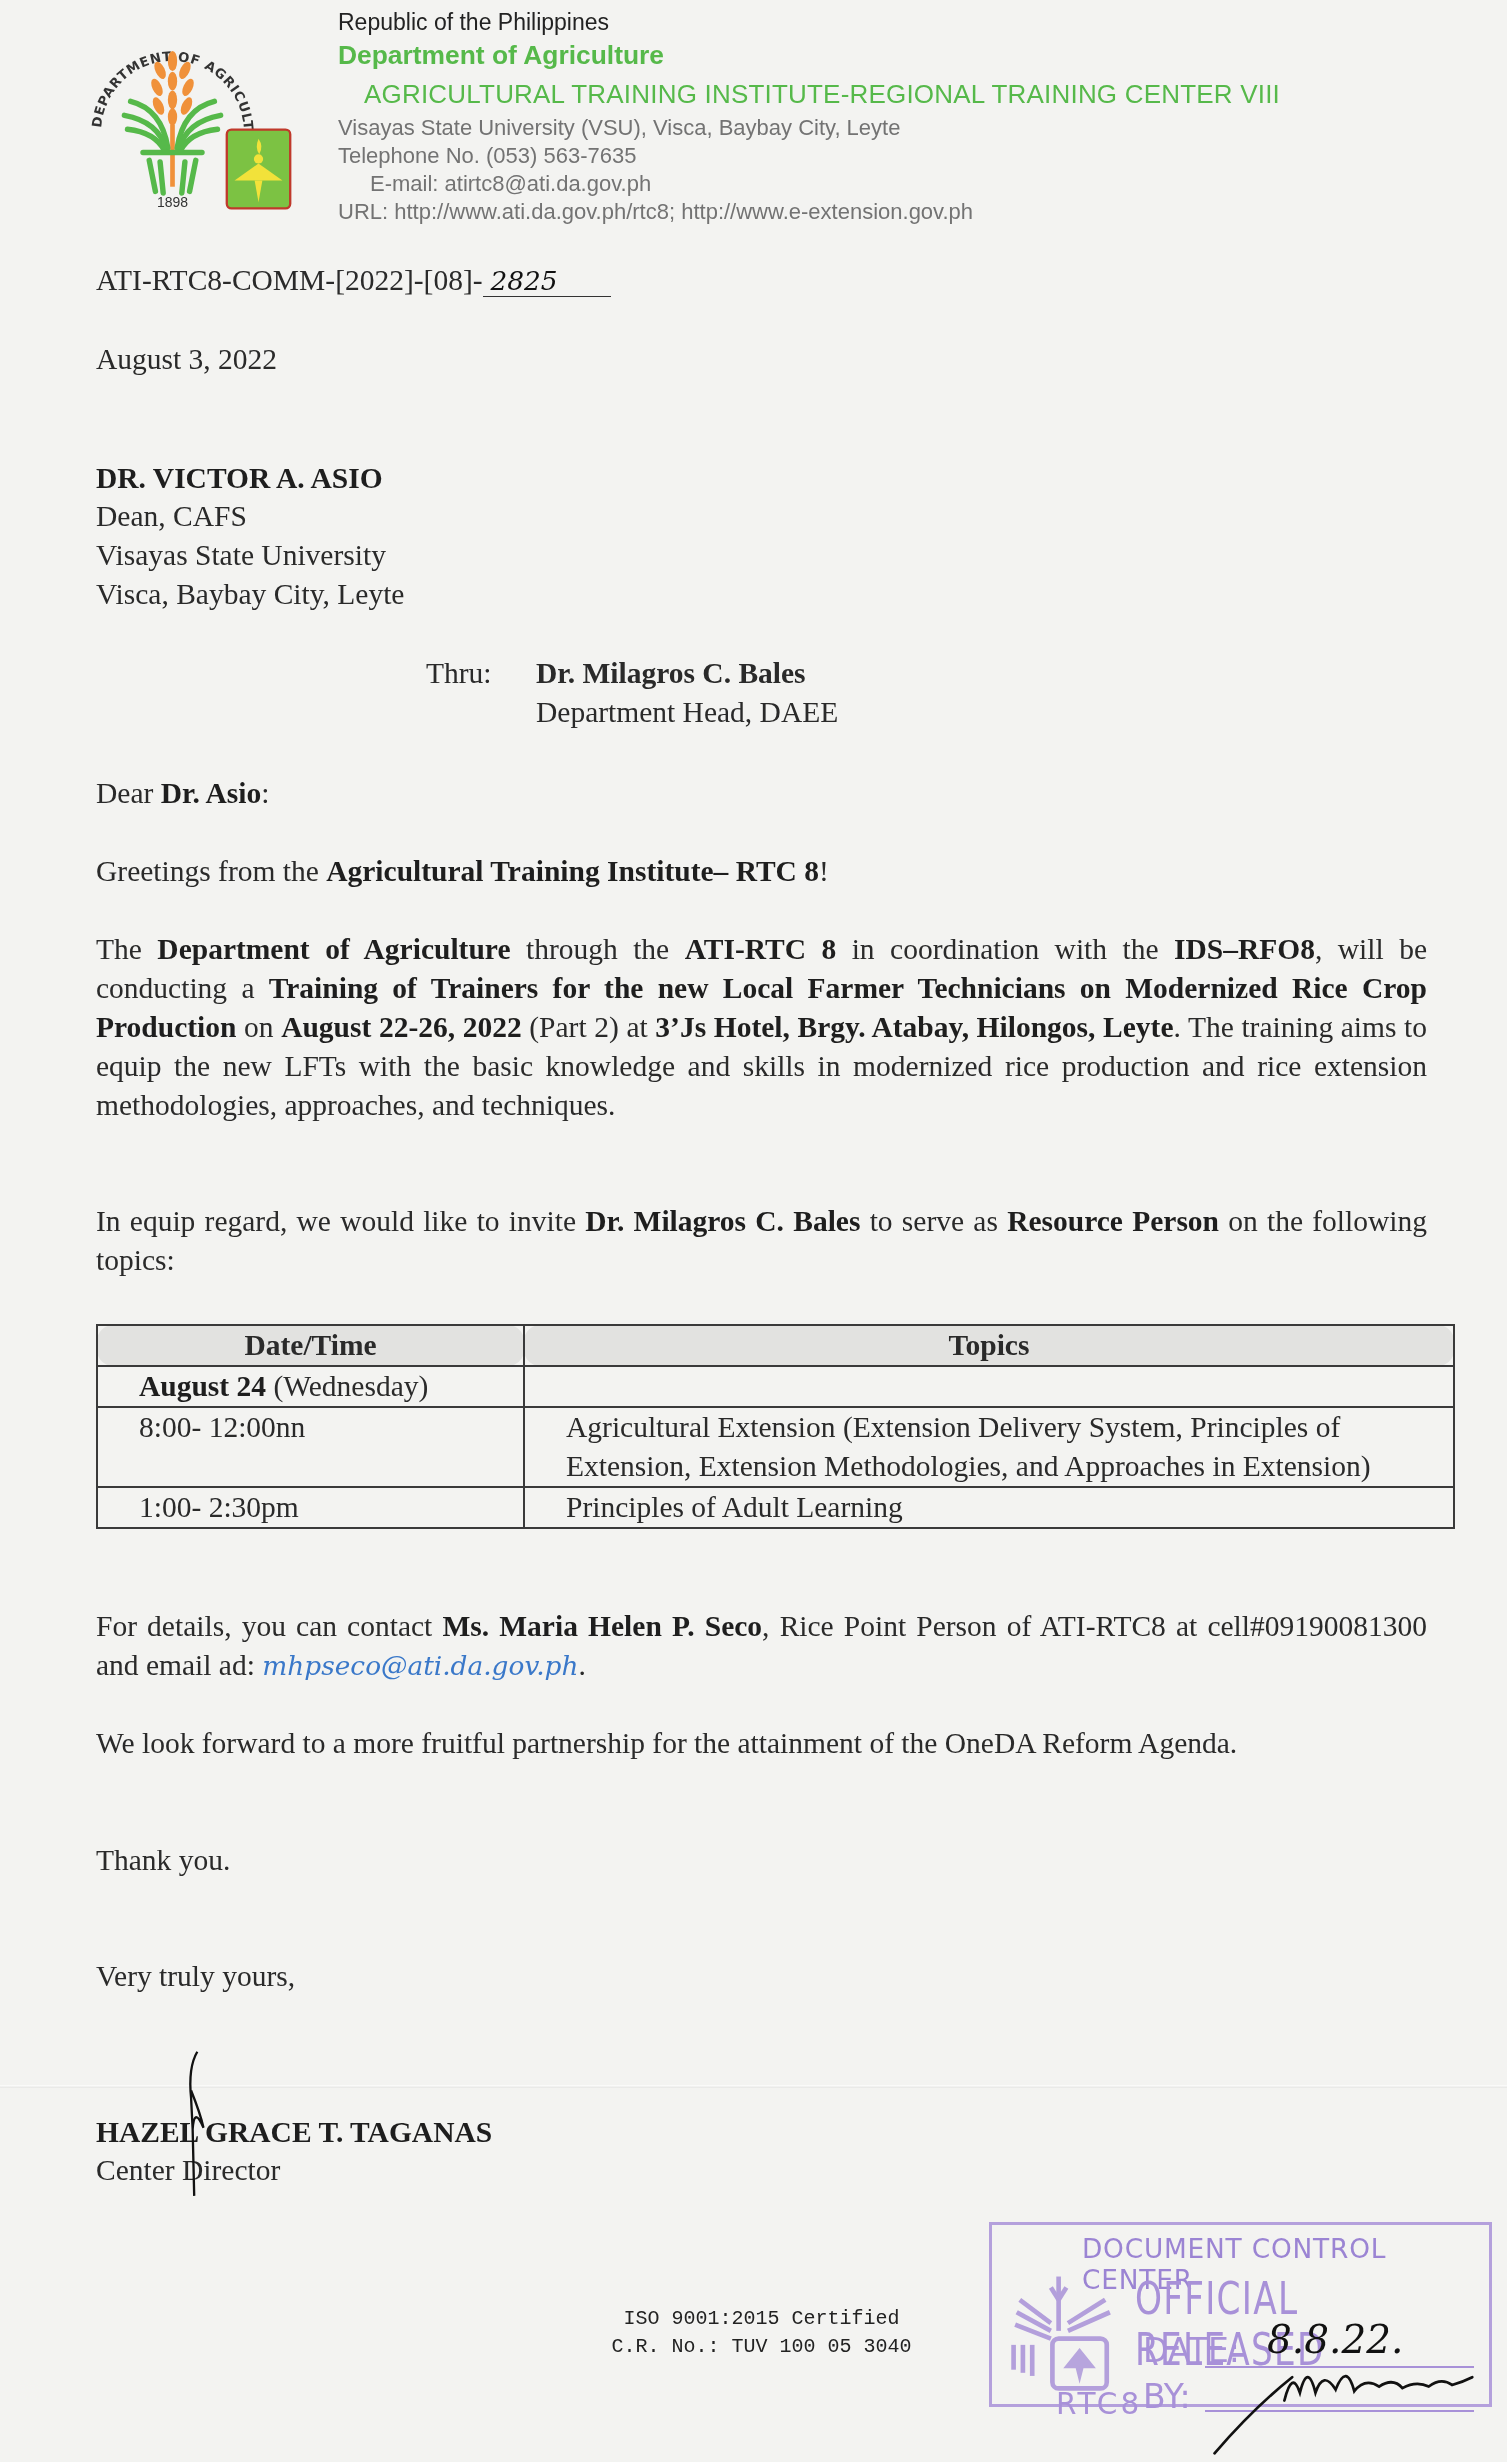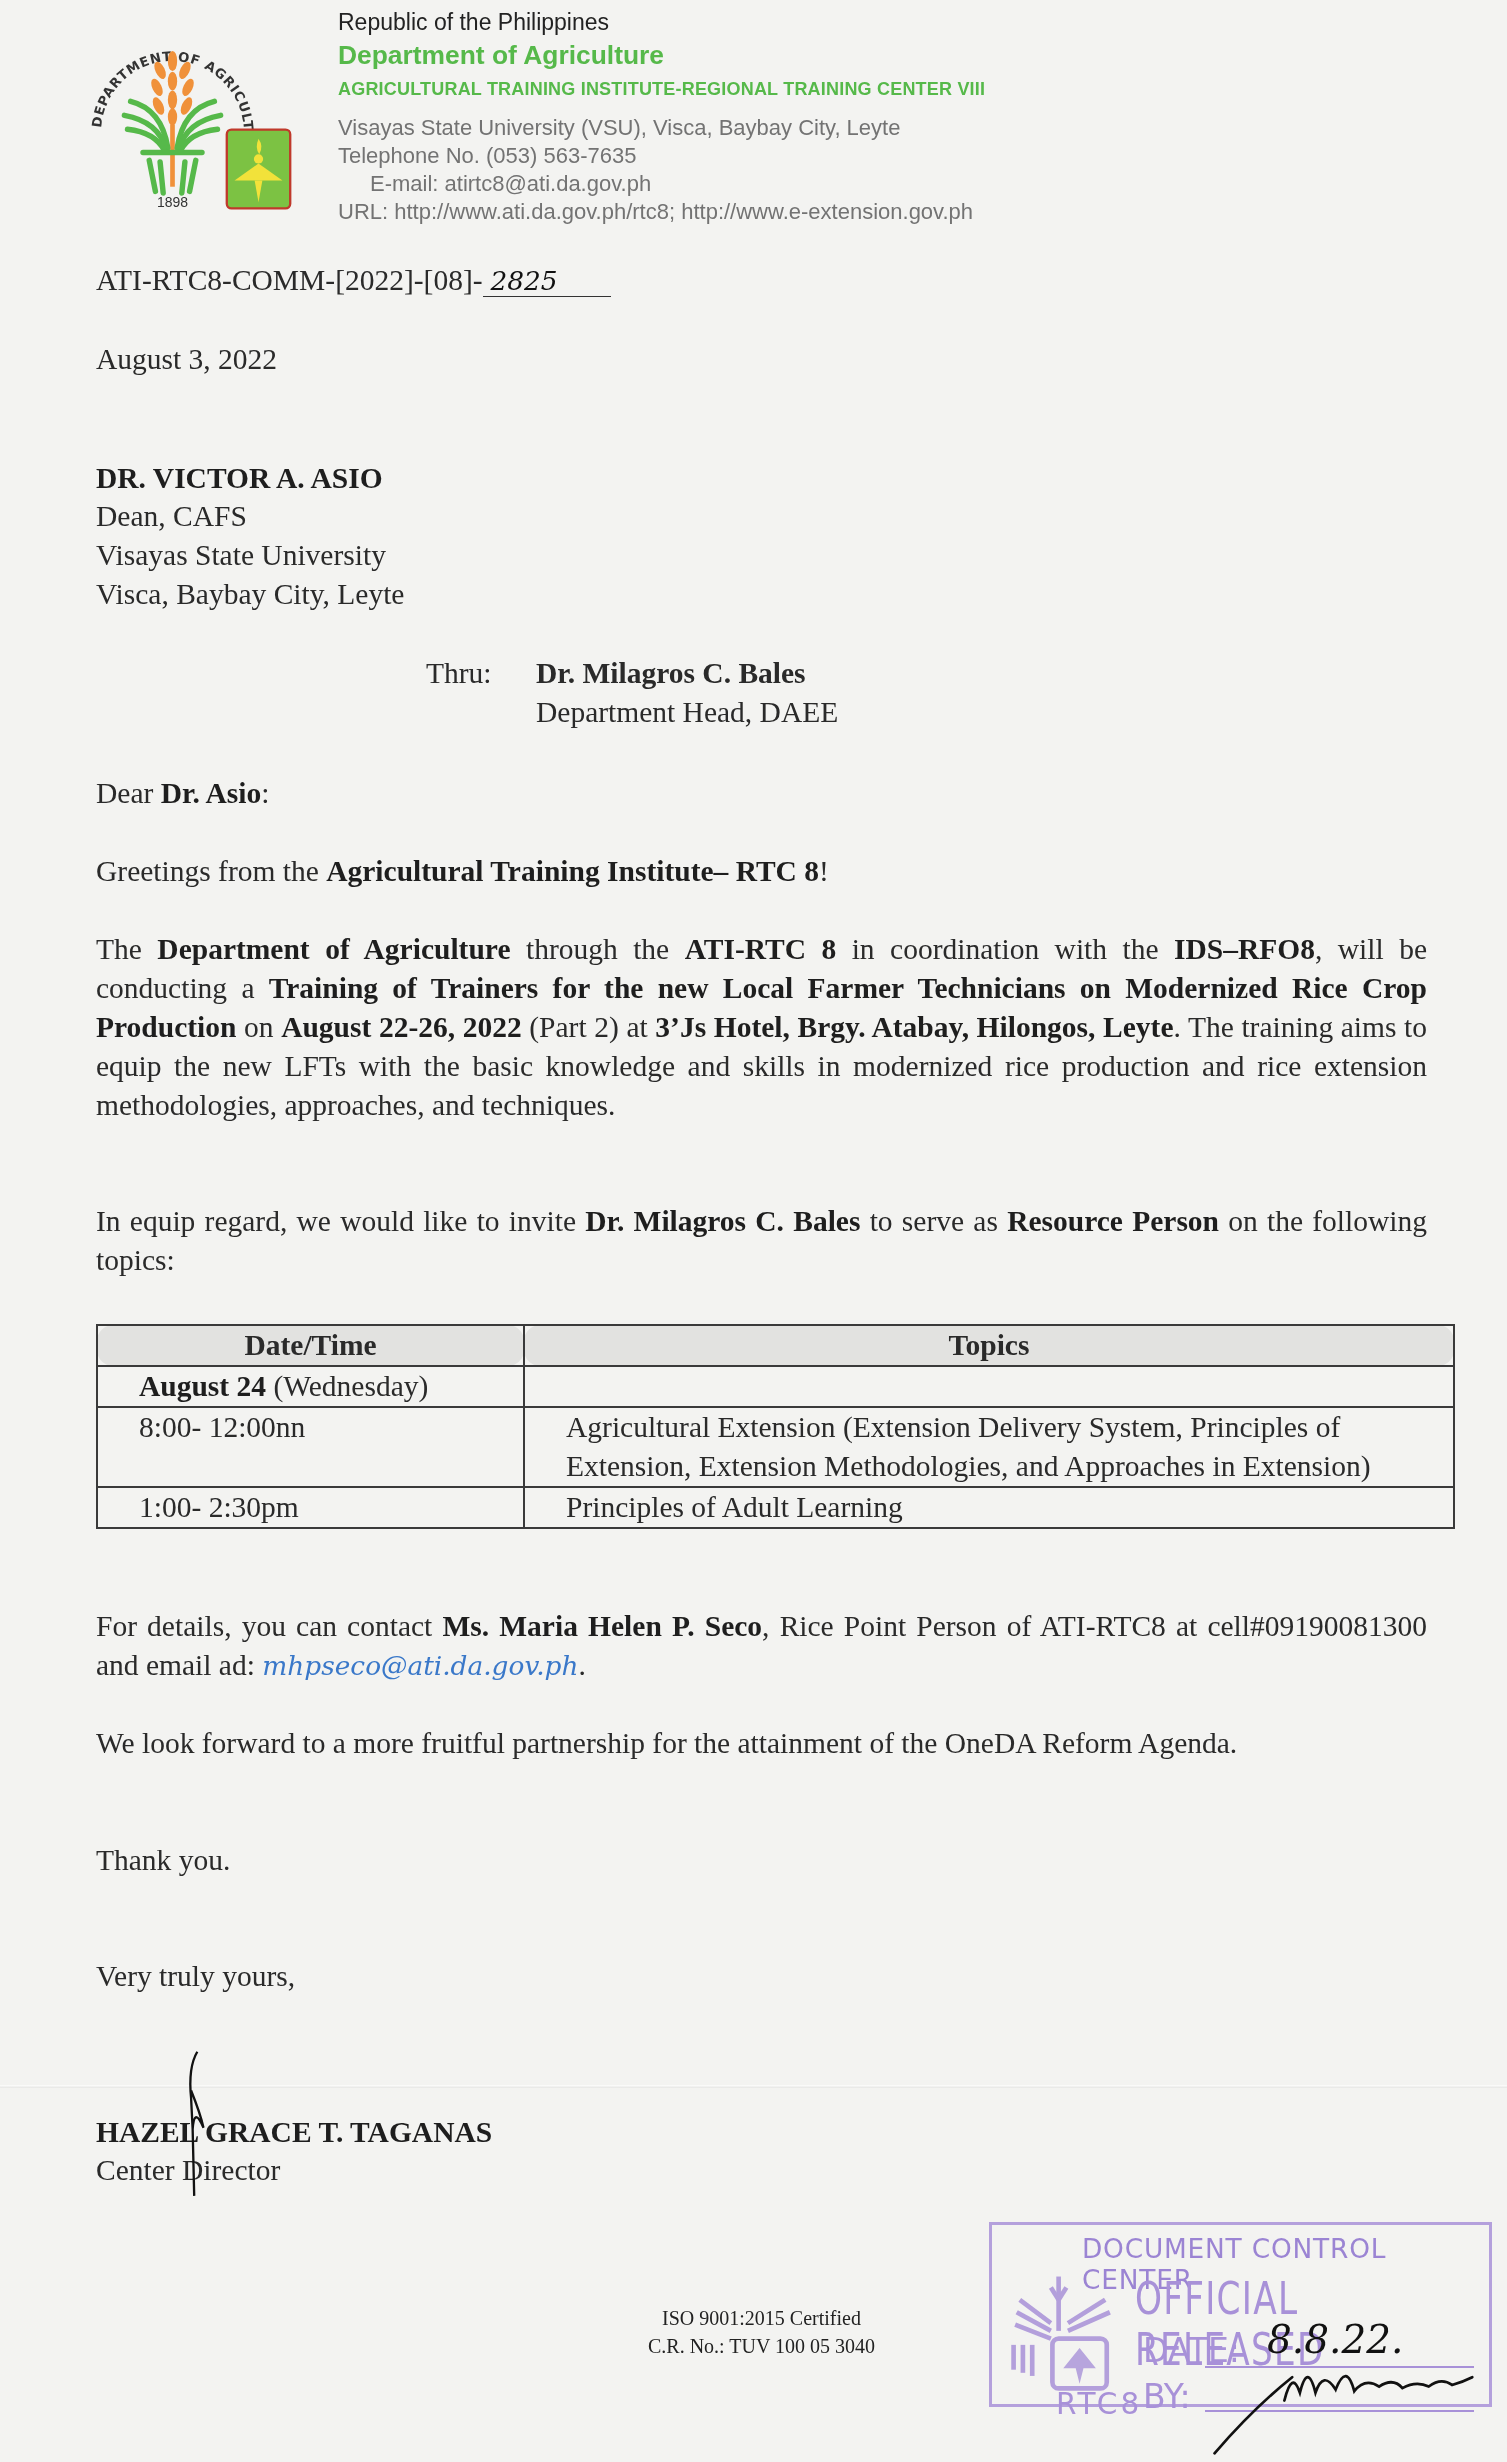--- a/index.html
+++ b/index.html
@@ -11,21 +11,21 @@
     position: relative;
   }
   .page { position: absolute; left: 0; top: 0; width: 1508px; height: 2462px; }
 
   
   .logo-da { position: absolute; left: 84px; top: 15.5px; width: 177px; height: 194px; }
   .logo-ati { position: absolute; left: 225px; top: 128px; width: 67px; height: 82px; }
   .lh { position: absolute; left: 338px; font-family: "Liberation Sans", "DejaVu Sans", sans-serif; }
   .lh-rep { top: 9.3px; font-size: 23px; color: #222; }
   .lh-da  { top: 40px; font-size: 26.4px; font-weight: bold; color: #56b94a; }
-  .lh-ati { top: 79px; font-size: 18px; font-weight: bold; color: #56b94a; letter-spacing: 0.2px; }
+  .lh-ati { top: 79px; font-size: 26px; font-weight: normal; color: #56b94a; letter-spacing: 0.2px; margin-left: 26px; }
   .lh-line { font-size: 22px; color: #737373; }
   .lh-addr { top: 115px; }
   .lh-tel  { top: 143px; }
   .lh-mail { top: 171px; margin-left: 32px; }
   .lh-url  { top: 199px; }
 
   .t { position: absolute; left: 96px; font-size: 29.5px; line-height: 39px; white-space: nowrap; }
   .b { font-weight: bold; color: #1e1e1e; }
   .ref { top: 261px; }
   .ref-num {
@@ -66,21 +66,21 @@
   .email-link { color: #3a78c9; font-style: italic; font-family: "DejaVu Serif", serif; font-size: 26.4px; text-decoration: none; }
 
   .thanks { top: 1841px; }
   .closing { top: 1957px; }
   .signer { top: 2113px; }
   .signer-title { top: 2151px; }
   .signature { position: absolute; left: 180px; top: 2044px; width: 47px; height: 155px; }
 
   .fold { position: absolute; left: 0; width: 1508px; height: 3.1px; background: linear-gradient(#ffffff, #e4e4e2); opacity: 0.9; }
 
-  .footer { position: absolute; left: 544px; width: 435px; text-align: center; font-family: Liberation Serif, serif; font-size: 20px; color: #222; }
+  .footer { position: absolute; left: 544px; width: 435px; text-align: center; font-family: Liberation Mono, monospace; font-size: 20px; color: #222; }
   .footer-1 { top: 2307px; }
   .footer-2 { top: 2335px; }
 
   
   .stamp { position: absolute; left: 981px; top: 2214px; width: 513px; height: 194px; color: #9a7fcf; }
   .stamp-box { position: absolute; left: 7.8px; top: 7.8px; width: 497px; height: 179px; border: 3.1px solid #a891d8; opacity: 0.85; }
   .stamp-t1 { position: absolute; left: 101px; top: 18.7px; font-family: "DejaVu Sans", sans-serif; font-size: 26.4px; letter-spacing: 0.8px; color: #9b84d3; }
   .stamp-t2 { position: absolute; left: 154px; top: 59px; font-family: "DejaVu Sans", sans-serif; font-size: 44px; letter-spacing: 1.6px; color: #a891d8; transform: scaleX(0.78); transform-origin: left; }
   .stamp-date { position: absolute; left: 162px; top: 117px; font-family: "DejaVu Sans", sans-serif; font-size: 33px; color: #a891d8; }
   .stamp-by { position: absolute; left: 162px; top: 163px; font-family: "DejaVu Sans", sans-serif; font-size: 33px; color: #a891d8; }

